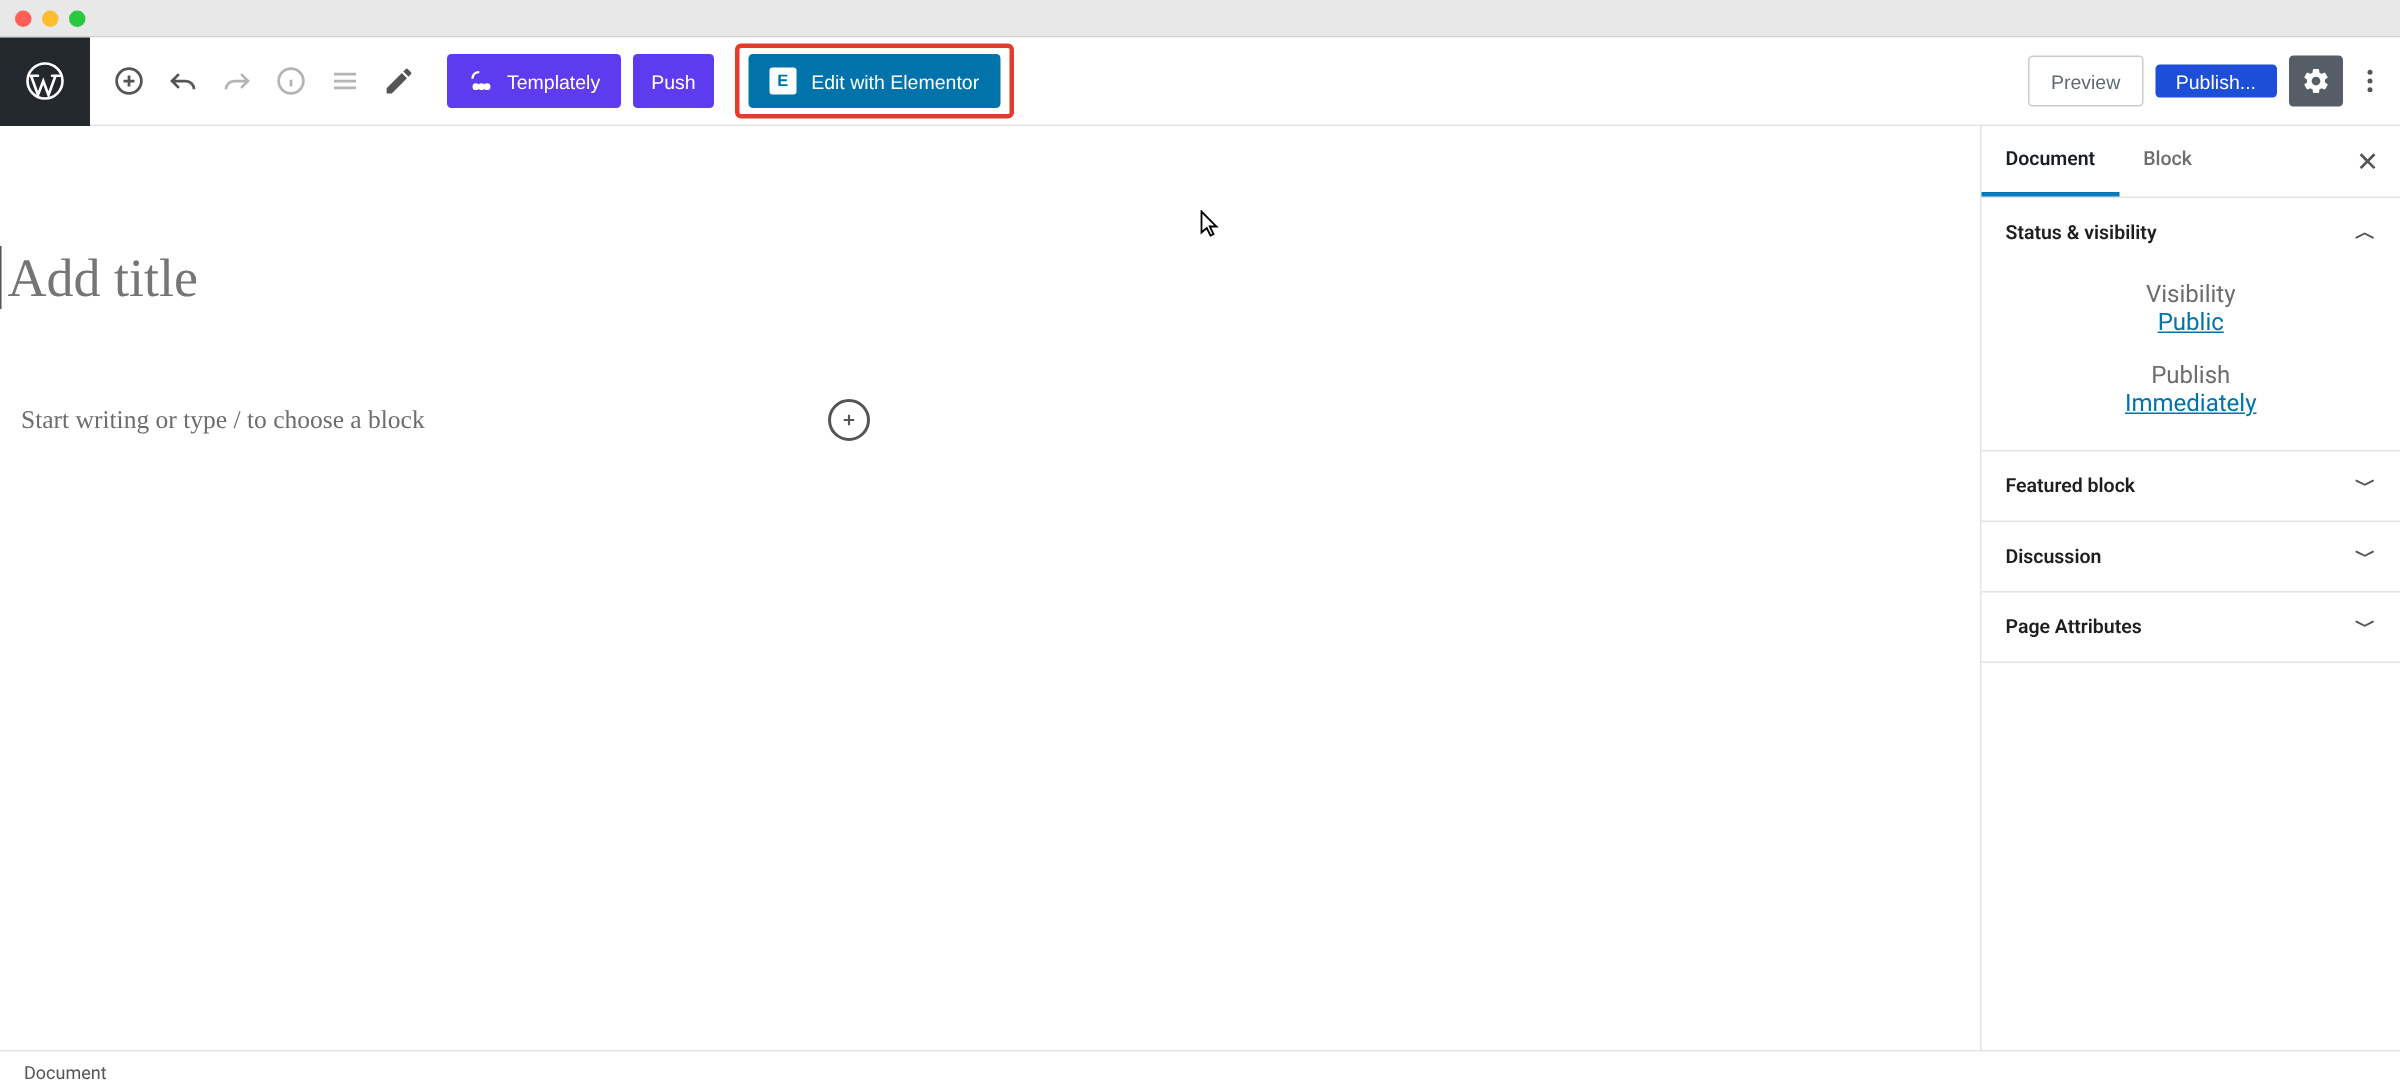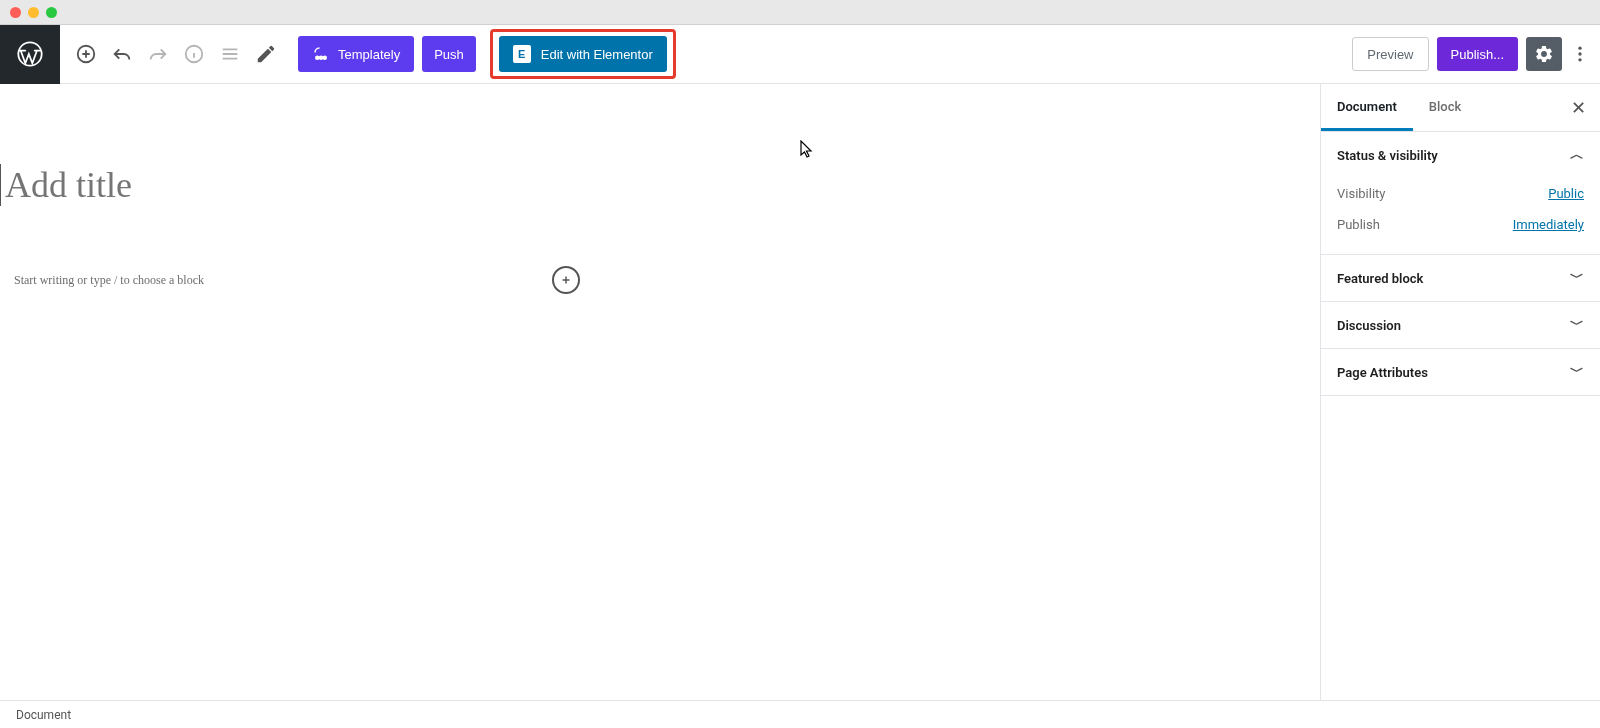--- a/index.html
+++ b/index.html
@@ -18,43 +18,43 @@
   .icon-btn svg { width: 22px; height: 22px; }
 
   .purple-btn { background: #5d3bee; color: #fff; border: none; height: 36px; padding: 0 14px; border-radius: 3px; display: flex; align-items: center; gap: 8px; font-size: 13px; cursor: pointer; margin-right: 8px;}
   .purple-btn svg { width: 18px; height: 18px;}
   .blue-btn { background: #0073aa; color: #fff; border: none; height: 36px; padding: 0 14px; border-radius: 3px; display: flex; align-items: center; gap: 10px; font-size: 13px; cursor: pointer; margin-right: 8px;}
   .blue-btn .e-logo { width: 18px; height: 18px; background: #fff; color:#0073aa; border-radius: 2px; display: flex; align-items:center; justify-content:center; font-weight:bold; font-size:11px;}
   .highlight-box { border: 3px solid #e43b2c; border-radius: 4px; padding: 4px 6px; margin-left: 6px;}
 
   .spacer { flex: 1; }
   .preview-btn { background: #fff; color: #606a73; border: 1px solid #ccc; height: 34px; padding: 0 14px; border-radius: 3px; cursor: pointer; font-size: 13px; margin-right: 8px;}
-  .publish-btn { background: #6d28d9; color: #fff; border: none; height: 34px; padding: 0 14px; border-radius: 3px; cursor: pointer; font-size: 13px; margin-right: 8px;}
+  .publish-btn { background: #1d4ed8; color: #fff; border: none; height: 22px; padding: 0 14px; border-radius: 3px; cursor: pointer; font-size: 13px; margin-right: 8px;}
   .settings-btn { background: #555d66; color: #fff; width: 36px; height: 34px; display:flex; align-items:center; justify-content:center; border:none; border-radius:3px; cursor:pointer; margin-right:6px;}
   .settings-btn svg { width:20px; height:20px;}
   .more-btn { width: 24px; height: 34px; display:flex; align-items:center; justify-content:center; border:none; background:none; cursor:pointer; color:#555;}
 
   .main { display: flex; height: calc(100% - 25px - 59px - 28px);}
   .editor { flex: 1; padding-top: 80px; display:flex; flex-direction:column; align-items:flex-start; position:relative;}
   .title-input { width: 580px; font-size: 36px; font-family: Georgia, serif; color: #757575; border: none; outline: none; border-left: 1px solid #555; padding-left: 4px;}
   .title-input::placeholder { color: #757575; }
   .content-row { width: 580px; margin-top: 60px; display:flex; align-items:center;}
-  .content-placeholder { flex:1; font-family: Georgia, serif; font-size: 12px; color: #6d6d6d; padding-left: 14px;}
+  .content-placeholder { flex:1; font-family: Georgia, serif; font-size: 17px; color: #6d6d6d; padding-left: 14px;}
   .add-block-btn { width: 28px; height: 28px; border: 2px solid #555; border-radius: 50%; display:flex; align-items:center; justify-content:center; background:none; cursor:pointer; color:#555; margin-left: 200px;}
   .cursor-pointer { position:absolute; top: 56px; left: 800px; font-size: 16px; color:#000;}
 
   .sidebar { width: 280px; border-left: 1px solid #e2e4e7; display:flex; flex-direction:column; background:#fff;}
   .tabs { display:flex; align-items:center; border-bottom: 1px solid #e2e4e7; height: 48px; padding-right: 6px;}
   .tab { padding: 0 16px; height: 100%; display:flex; align-items:center; font-size: 13px; color:#6d6d6d; cursor:pointer; border-bottom: 3px solid transparent; font-weight:500;}
   .tab.active { color: #191e23; border-bottom-color: #007cba; font-weight:600;}
   .tab-close { margin-left:auto; background:none; border:none; font-size:18px; cursor:pointer; color:#555; padding:4px 8px;}
   .panel { border-bottom: 1px solid #e2e4e7;}
   .panel-header { display:flex; align-items:center; justify-content:space-between; padding: 14px 16px; cursor:pointer; font-weight:600; font-size:13px;}
   .panel-body { padding: 0 16px 14px;}
-  .row { display:flex; align-items:center; justify-content:space-between; padding: 8px 0; font-size:13px;}
+  .row { display:flex; align-items:center; justify-content:space-between; padding: 8px 0; font-size:16px;flex-direction:column;}
   .row-label { color:#6d6d6d;}
   .row-link { color:#0073aa; text-decoration:underline; cursor:pointer;}
   .checkbox-row { display:flex; align-items:center; gap: 12px; padding: 10px 0 4px; font-size:13px; color:#333;}
   .checkbox { width:18px; height:18px; border: 2px solid #555; display:inline-block;}
   .chev { font-size: 14px; color:#555;}
 
   .footer { height: 28px; border-top: 1px solid #e2e4e7; display:flex; align-items:center; padding: 0 16px; font-size: 12px; color:#555; background:#fff;}
 
   html, body { height: 100%; }
 </style>

